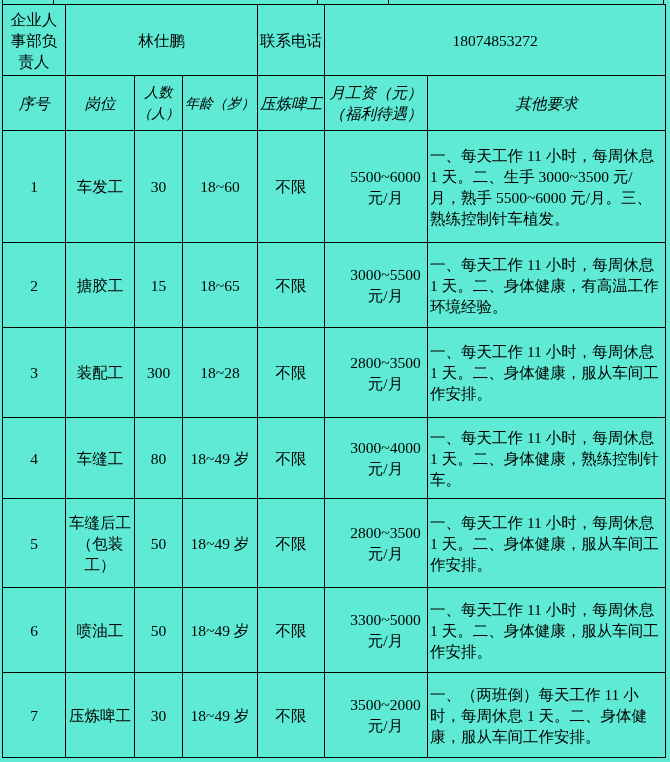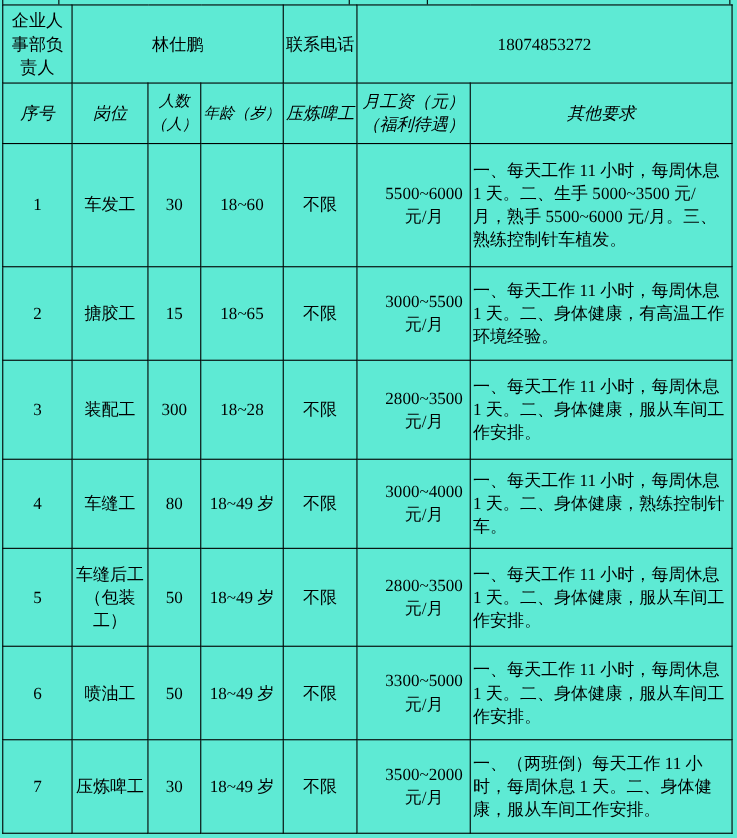--- a/index.html
+++ b/index.html
@@ -82,21 +82,21 @@
       <td>其他要求</td>
     </tr>
 
     <tr class="r1">
       <td>1</td>
       <td>车发工</td>
       <td>30</td>
       <td>18~60</td>
       <td>不限</td>
       <td class="salary">5500~6000 元/月</td>
-      <td class="req">一、每天工作 11 小时，每周休息 1 天。二、生手 5000~3500 元/月，熟手 5500~6000 元/月。三、熟练控制针车植发。</td>
+      <td class="req">一、每天工作 11 小时，每周休息 1 天。二、生手 3000~3500 元/月，熟手 5500~6000 元/月。三、熟练控制针车植发。</td>
     </tr>
     <tr class="r2">
       <td>2</td>
       <td>搪胶工</td>
       <td>15</td>
       <td>18~65</td>
       <td>不限</td>
       <td class="salary">3000~5500 元/月</td>
       <td class="req">一、每天工作 11 小时，每周休息 1 天。二、身体健康，有高温工作环境经验。</td>
     </tr>

